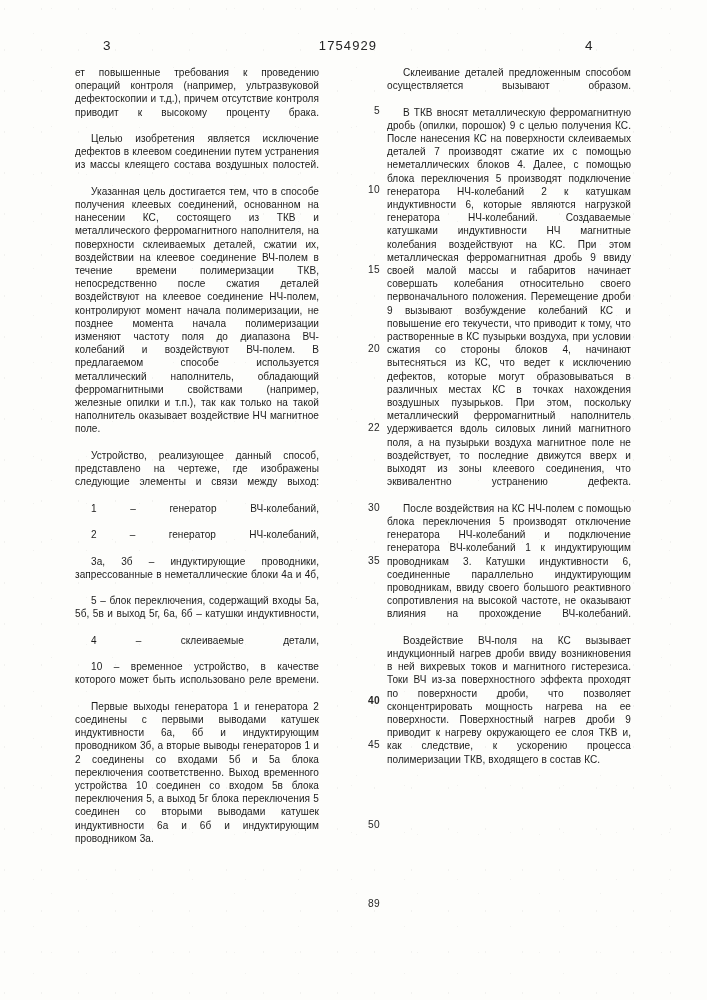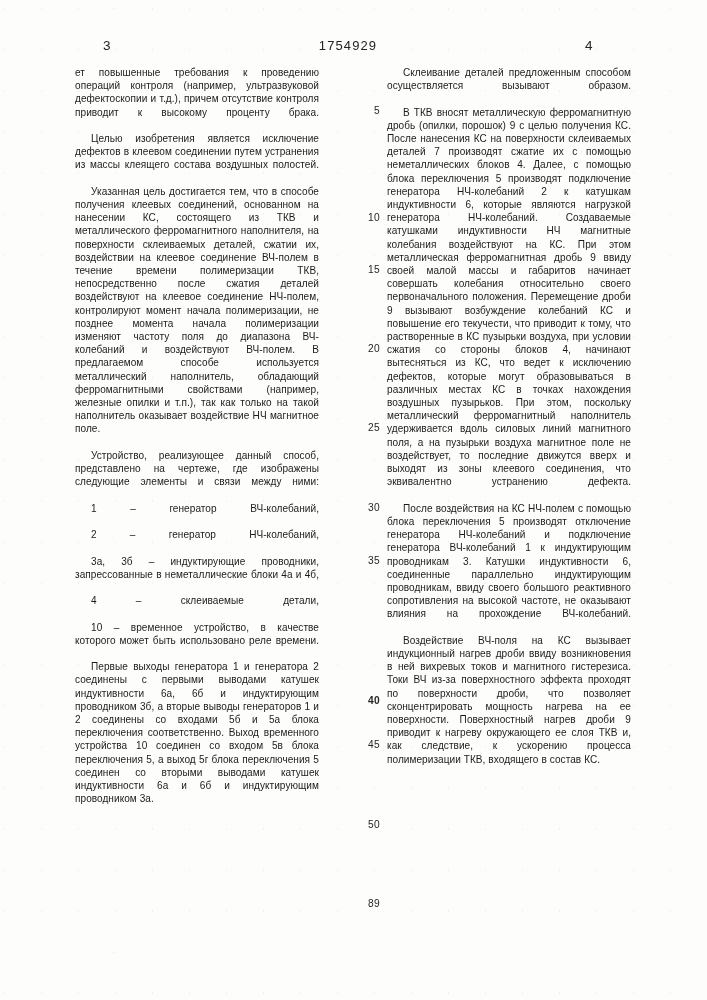--- a/index.html
+++ b/index.html
@@ -138,35 +138,36 @@
     <div class="doc-number">1754929</div>
     <div class="page-right">4</div>
   </div>
 
   <div class="body-area">
 
     <div class="col left" id="col-left">
         <p class="j noindent">ет повышенные требования к проведению операций контроля (например, ультразвуковой дефектоскопии и т.д.), причем отсутствие контроля приводит к высокому проценту брака.</p>
         <p class="j">Целью изобретения является исключение дефектов в клеевом соединении путем устранения из массы клеящего состава воздушных полостей.</p>
         <p class="j">Указанная цель достигается тем, что в способе получения клеевых соединений, основанном на нанесении КС, состоящего из ТКВ и металлического ферромагнитного наполнителя, на поверхности склеиваемых деталей, сжатии их, воздействии на клеевое соединение ВЧ-полем в течение времени полимеризации ТКВ, непосредственно после сжатия деталей воздействуют на клеевое соединение НЧ-полем, контролируют момент начала полимеризации, не позднее момента начала полимеризации изменяют частоту поля до диапазона ВЧ-колебаний и воздействуют ВЧ-полем. В предлагаемом способе используется металлический наполнитель, обладающий ферромагнитными свойствами (например, железные опилки и т.п.), так как только на такой наполнитель оказывает воздействие НЧ магнитное поле.</p>
-        <p class="j">Устройство, реализующее данный способ, представлено на чертеже, где изображены следующие элементы и связи между ними:</p>
+        <p class="j">Устройство, реализующее данный способ, представлено на чертеже, где изображены следующие элементы и связи между выход:</p>
         <p class="j">1 – генератор ВЧ-колебаний,</p>
         <p class="j">2 – генератор НЧ-колебаний,</p>
         <p class="j">3а, 3б – индуктирующие проводники, запрессованные в неметаллические блоки 4а и 4б,</p>
+        <p class="j">5 – блок переключения, содержащий входы 5а, 5б, 5в и выход 5г, 6а, 6б – катушки индуктивности,</p>
         <p class="j">4 – склеиваемые детали,</p>
         <p class="j">10 – временное устройство, в качестве которого может быть использовано реле времени.</p>
         <p class="">Первые выходы генератора 1 и генератора 2 соединены с первыми выводами катушек индуктивности 6а, 6б и индуктирующим проводником 3б, а вторые выводы генераторов 1 и 2 соединены со входами 5б и 5а блока переключения соответственно. Выход временного устройства 10 соединен со входом 5в блока переключения 5, а выход 5г блока переключения 5 соединен со вторыми выводами катушек индуктивности 6а и 6б и индуктирующим проводником 3а.</p>
       </div>
 
     <div class="gutter" id="gutter">
         <div class="lnum" style="top: 39px;">5</div>
-        <div class="lnum" style="top: 118.3px; margin-top: 28px;">10</div>
+        <div class="lnum" style="top: 118.3px;">10</div>
         <div class="lnum" style="top: 197.6px;">15</div>
         <div class="lnum" style="top: 276.9px;">20</div>
-        <div class="lnum" style="top: 356.2px;">25</div>
+        <div class="lnum" style="top: 356.2px;">22</div>
         <div class="lnum" style="top: 435.5px;">30</div>
         <div class="lnum" style="top: 489px;">35</div>
         <div class="lnum" style="top: 629px; font-weight: bold;">40</div>
         <div class="lnum" style="top: 673.4px;">45</div>
         <div class="lnum" style="top: 752.7px;">50</div>
         <div class="lnum" style="top: 832px;">89</div>
       </div>
 
     <div class="col right" id="col-right">
         <p class="j">Склеивание деталей предложенным способом осуществляется вызывают образом.</p>

